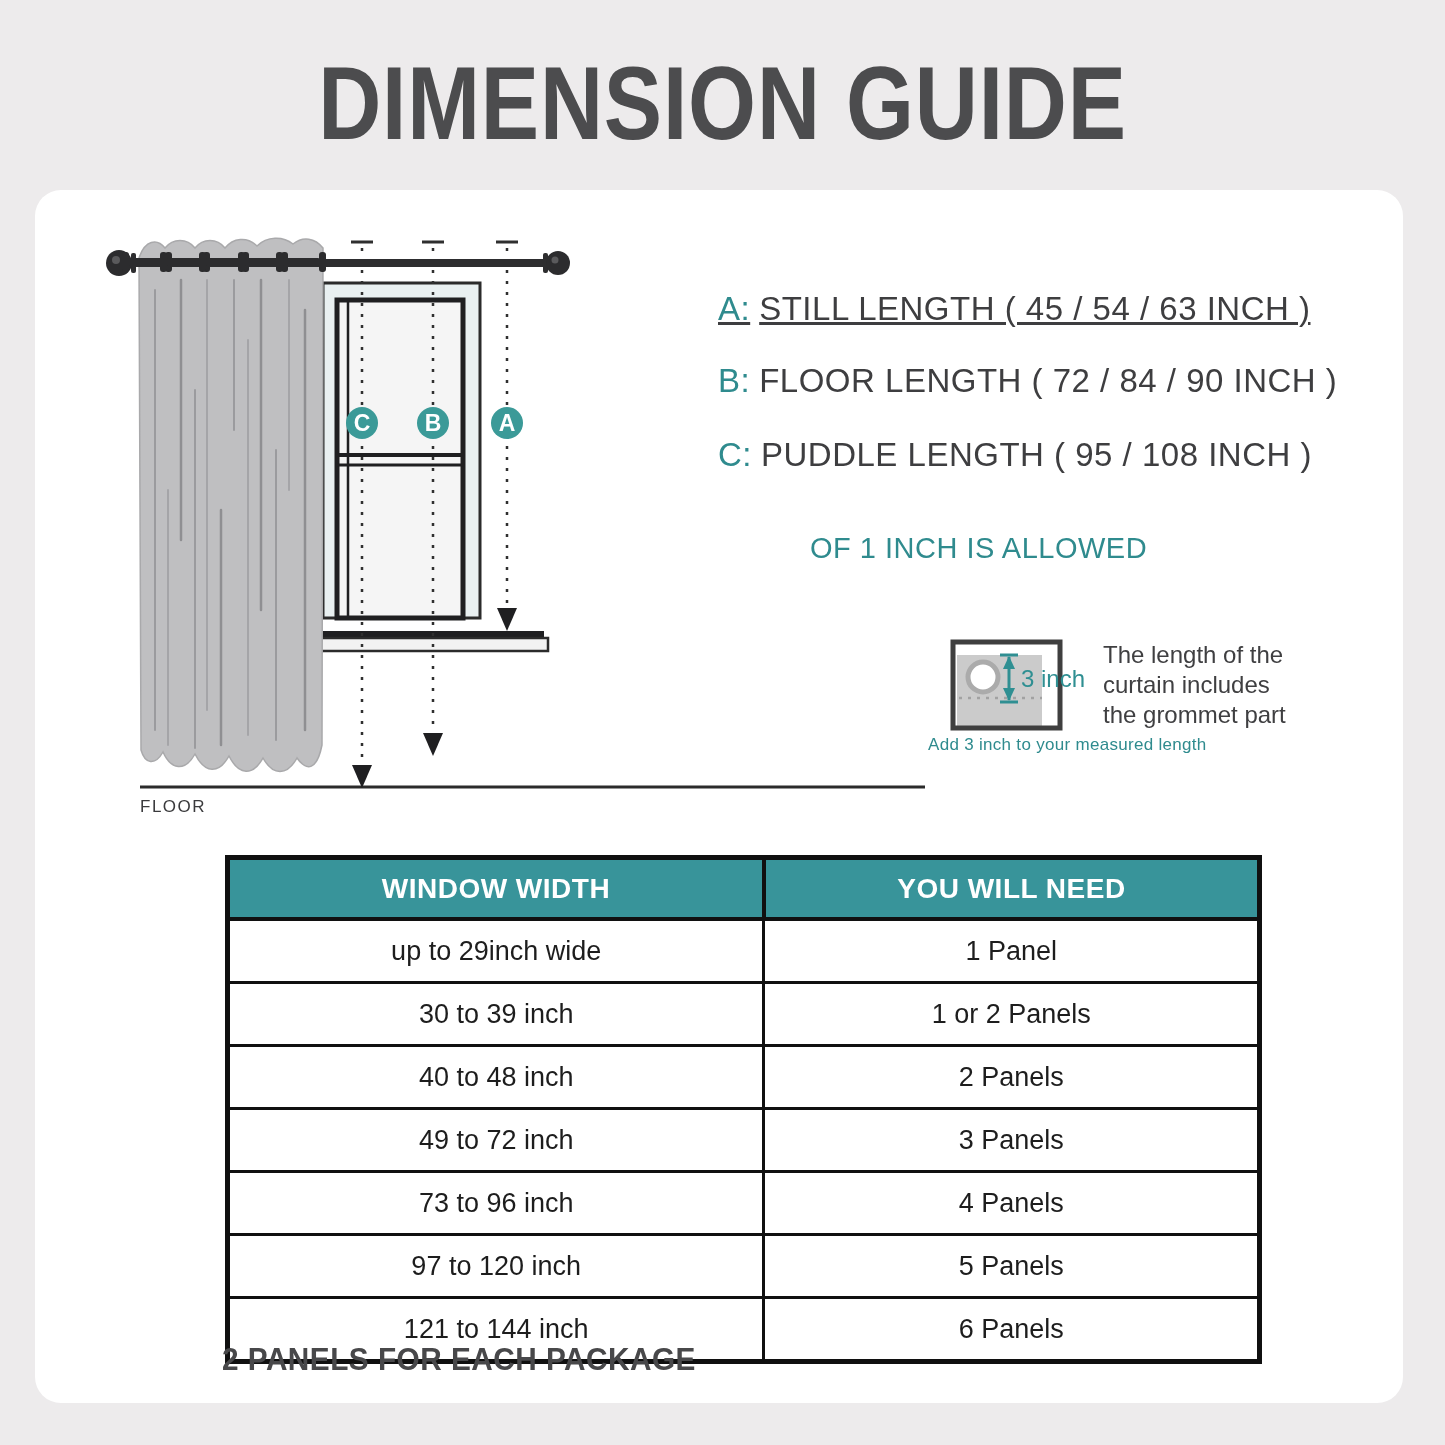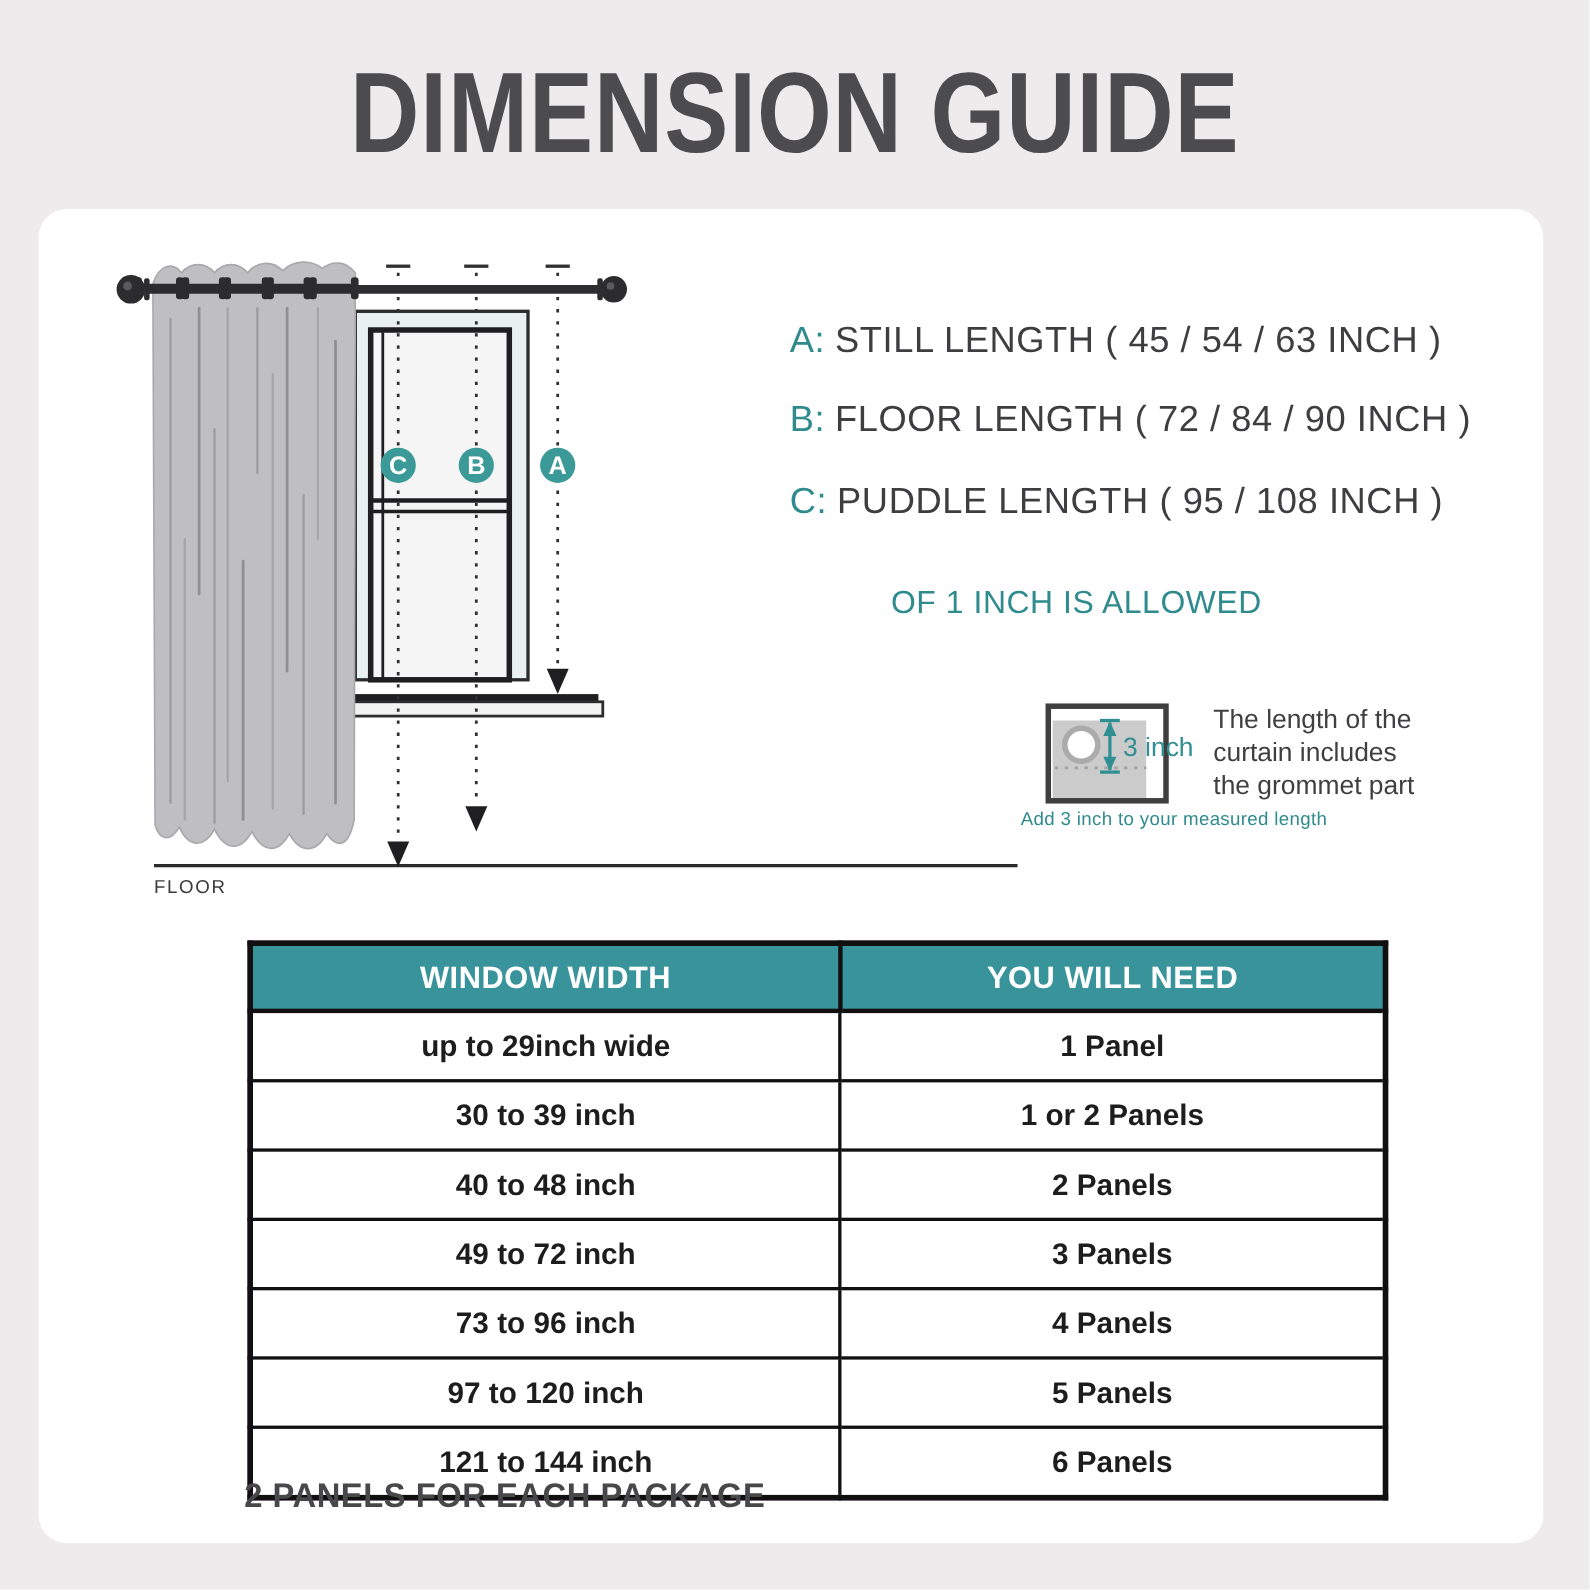--- a/index.html
+++ b/index.html
@@ -21,21 +21,21 @@
   .card{
     position:absolute;left:35px;top:190px;width:1368px;height:1213px;
     background:#ffffff;border-radius:26px;
   }
   .diagram-svg{position:absolute;left:0;top:0;width:1368px;height:648px;}
   .len-item{
     position:absolute;left:683px;
     font-size:33px;color:#3e3e40;letter-spacing:.5px;white-space:nowrap;
   }
   .len-key{color:#2f8b8e;margin-right:9px;}
-  .len-a{top:100px;} .len-b{top:172px;} .len-c{top:246px;}
+  .len-a{top:100px;text-decoration:underline;} .len-b{top:172px;} .len-c{top:246px;}
   .note-block{
     position:absolute;left:683px;top:326px;
     font-size:29px;color:#2f8b8e;letter-spacing:.5px;white-space:nowrap;
   }
   .note-line2{margin-top:16px;margin-left:92px;}
   .grommet-desc{
     position:absolute;left:1068px;top:450px;
     font-size:24px;line-height:30px;color:#3f3f41;white-space:nowrap;
   }
   .grommet-tip{
@@ -50,21 +50,20 @@
   .size-table th{
     background:#38949a;color:#ffffff;
     font-size:28px;font-weight:bold;height:55px;
     border:4px solid #101010;text-align:center;
     letter-spacing:.5px;
   }
   .size-table td{
     font-size:27px;color:#1d1d1d;height:58px;
     border:3px solid #101010;text-align:center;
     background:#fff;
-    font-weight:bold;
   }
   .col-w{width:52%;} .col-n{width:48%;}
   .footer-note{
     position:absolute;left:187px;top:1152px;
     font-size:31px;font-weight:700;color:#48484a;
     letter-spacing:.5px;transform:scaleX(0.96);transform-origin:left;
     white-space:nowrap;
   }
 </style>
 </head>

